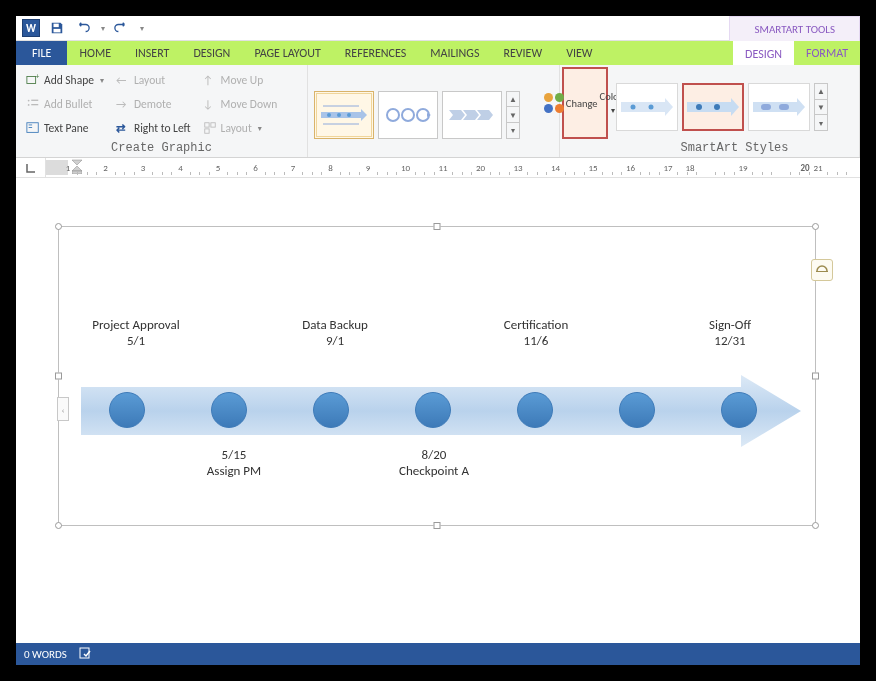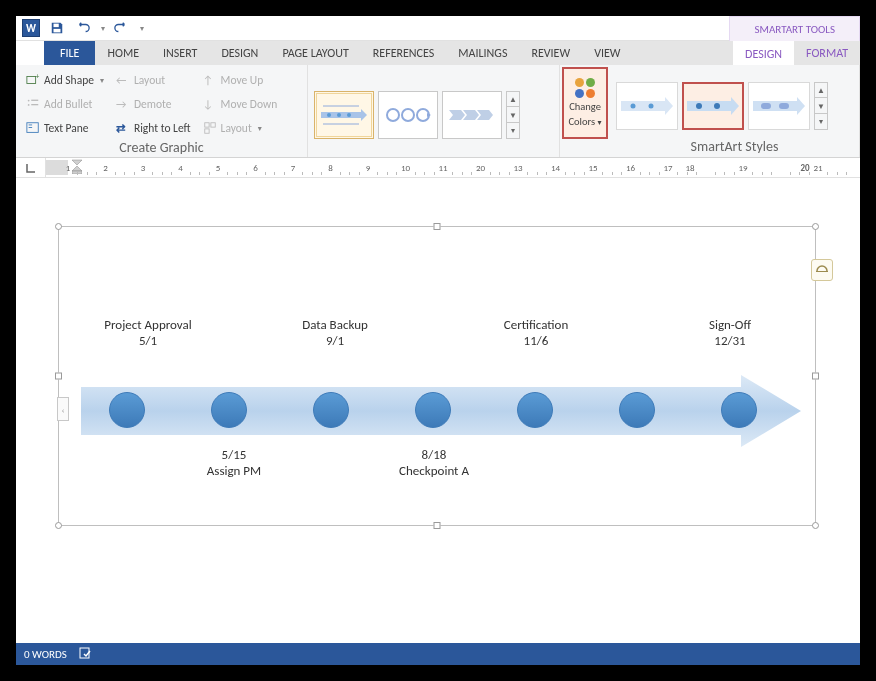--- a/index.html
+++ b/index.html
@@ -7,50 +7,50 @@
   .app { position: absolute; left: 16px; top: 16px; width: 844px; height: 649px; background: #fff; display: flex; flex-direction: column; }
 
   
   .titlebar { height: 25px; background: #fff; border-bottom: 1px solid #e1e1e1; display: flex; align-items: center; padding: 0 3px; position: relative; }
   .qat { display: flex; align-items: center; gap: 2px; }
   .qat-btn { width: 24px; height: 22px; display: flex; align-items: center; justify-content: center; cursor: default; }
   .word-icon { width: 18px; height: 18px; background: #2b579a; color: #fff; font-size: 11px; font-weight: bold; display: flex; align-items: center; justify-content: center; border: 1px solid #1e3f73; }
   .tool-context { position: absolute; right: 0; top: 0; height: 25px; display: flex; align-items: center; padding: 0 24px; font-size: 11px; color: #8a5ac1; background: #f4eff9; border: 1px solid #e5d9f2; border-bottom: none; }
 
   
-  .tabs { height: 24px; background: #e5e5e5; display: flex; align-items: stretch; font-size: 12px; margin-left: 28px; }
+  .tabs { height: 24px; background: #bef264; display: flex; align-items: stretch; font-size: 12px; }
   .tab { padding: 0 12px; display: flex; align-items: center; color: #444; cursor: default; }
   .tab.file { background: #2b579a; color: #fff; padding: 0 16px; }
   .tab.active { color: #8a5ac1; background: #fff; border-top: 1px solid transparent; }
   .tab.contextual { color: #8a5ac1; }
 
   
   .ribbon { height: 93px; background: #f5f6f7; border-bottom: 1px solid #d4d4d4; display: flex; }
   .ribbon-group { border-right: 1px solid #e1e1e1; display: flex; flex-direction: column; padding: 4px 6px 1px 6px; }
-  .ribbon-group-label { text-align: center; font-size: 14px; color: #666; margin-top: auto; padding-bottom: 1px; }
+  .ribbon-group-label { text-align: center; font-size: 12px; color: #666; margin-top: auto; padding-bottom: 1px; font-family: Liberation Mono, monospace; }
   .group-body { display: flex; flex: 1; gap: 4px; }
 
   .cg-col { display: flex; flex-direction: column; gap: 2px; }
   .cg-btn { height: 22px; display: flex; align-items: center; gap: 4px; font-size: 11.5px; color: #444; padding: 0 4px; white-space: nowrap; }
   .cg-btn.disabled { color: #b0b0b0; }
   .cg-btn svg, .cg-btn .ico { width: 14px; height: 14px; flex-shrink: 0; }
   .drop-caret::after { content: "▾"; font-size: 8px; margin-left: 2px; color: #888; }
 
   
   .layouts-group { flex: 1; }
   .layouts-gallery { display: flex; gap: 4px; align-items: center; flex: 1; padding-top: 4px; }
   .layout-item { width: 60px; height: 48px; border: 1px solid #c8c8c8; background: #fff; display: flex; align-items: center; justify-content: center; }
   .layout-item.selected { border: 1px solid #d9b36a; background: #fff7e6; outline: 1px solid #f0d59a; outline-offset: -3px; }
   .gallery-scroll { width: 14px; height: 48px; display: flex; flex-direction: column; border: 1px solid #c8c8c8; }
   .gallery-scroll div { flex: 1; display: flex; align-items: center; justify-content: center; font-size: 8px; color: #666; border-bottom: 1px solid #c8c8c8; }
   .gallery-scroll div:last-child { border-bottom: none; }
 
   
   .change-colors-group { padding: 2px; }
-  .change-colors-btn { width: 46px; height: 72px; border: 2px solid #c0504d; background: #fdeee4; display: flex; flex-direction: column; align-items: center; justify-content: center; gap: 2px; font-size: 10.5px; color: #444; text-align: center; padding: 2px; }
+  .change-colors-btn { width: 46px; height: 72px; border: 2px solid #c0504d; background: #fdeee4; display: flex; align-items: center; justify-content: center; gap: 2px; font-size: 10.5px; color: #444; text-align: center; padding: 2px; }
   .color-dots { display: grid; grid-template-columns: repeat(2, 9px); gap: 2px; }
   .color-dots span { width: 9px; height: 9px; border-radius: 50%; }
 
   
   .styles-group { }
   .styles-gallery { display: flex; gap: 4px; align-items: center; flex: 1; padding-top: 4px; }
   .style-item { width: 62px; height: 48px; border: 1px solid #d9d9d9; background: #fff; display: flex; align-items: center; justify-content: center; }
   .style-item.selected { border: 2px solid #c0504d; background: #fdeee4; }
 
   
@@ -425,34 +425,34 @@
         <div class="dot-row">
           <div class="dot"></div>
           <div class="dot"></div>
           <div class="dot"></div>
           <div class="dot"></div>
           <div class="dot"></div>
           <div class="dot"></div>
           <div class="dot"></div>
         </div>
 
-        <div class="milestone top" style="left:44px;width:90px">
+        <div class="milestone top" style="left:32px;width:90px">
           <div>Project Approval</div>
           <div>5/1</div>
         </div>
         <div class="milestone bot" style="left:130px;width:90px">
           <div>5/15</div>
           <div>Assign PM</div>
         </div>
         <div class="milestone top" style="left:226px;width:100px">
           <div>Data Backup</div>
           <div>9/1</div>
         </div>
         <div class="milestone bot" style="left:320px;width:110px">
-          <div>8/18</div>
+          <div>8/20</div>
           <div>Checkpoint A</div>
         </div>
         <div class="milestone top" style="left:422px;width:110px">
           <div>Certification</div>
           <div>11/6</div>
         </div>
         <div class="milestone top" style="left:626px;width:90px">
           <div>Sign-Off</div>
           <div>12/31</div>
         </div>

